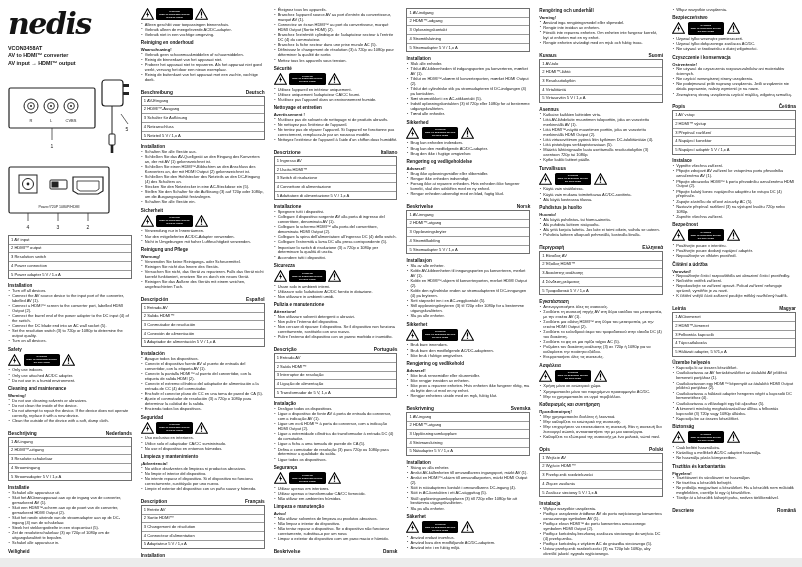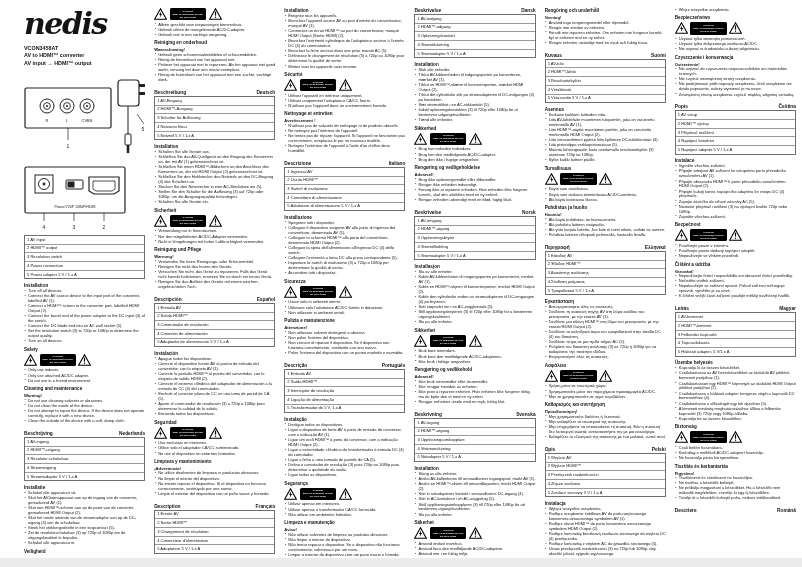--- a/index.html
+++ b/index.html
@@ -1,18 +1,18 @@
 <!DOCTYPE html>
 <html><head>
 <meta charset="utf-8">
 <style>
   *{margin:0;padding:0;box-sizing:border-box}
   html,body{width:802px;height:567px;background:#fff}
   body{font-family:"Liberation Sans",sans-serif;color:#141414;-webkit-font-smoothing:antialiased}
-  .sheet{position:relative;width:802px;height:567px;padding:8px 6px 0 24px;background:#fff;overflow:hidden}
+  .sheet{position:relative;width:802px;height:567px;padding:8px 6px 0 8px;background:#fff;overflow:hidden}
   #colflow{height:550px;column-count:6;column-gap:9px;column-fill:auto}
   .brand{font-family:"DejaVu Serif",serif;font-style:italic;font-weight:bold;font-size:30px;line-height:1.05;letter-spacing:-1.5px;margin:0 0 5px}
   .hdrline{font-size:5.4px;font-weight:bold;line-height:1.45}
   .prodhead{margin-bottom:6px}
   .diagram{display:block;margin:3px 0 2px;break-inside:avoid}
   .lang{margin-bottom:7px}
   .desc-head{display:flex;justify-content:space-between;font-weight:bold;font-size:4.8px;margin:2px 0 1px}
   .ptable{border:1px solid #6f6f6f;break-inside:avoid;margin:1px 0 3.5px;background:#fff}
   .prow{border-bottom:0.8px solid #9a9a9a;font-size:4.1px;line-height:1;padding:1.8px 2px}
   .prow:last-child{border-bottom:none}

